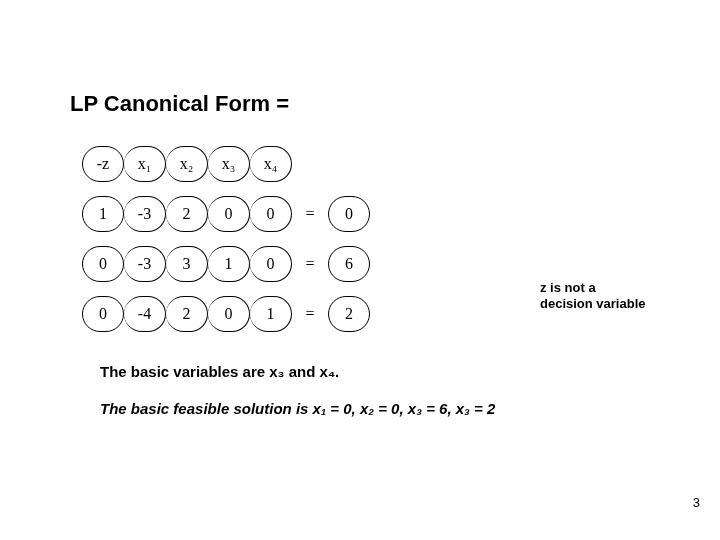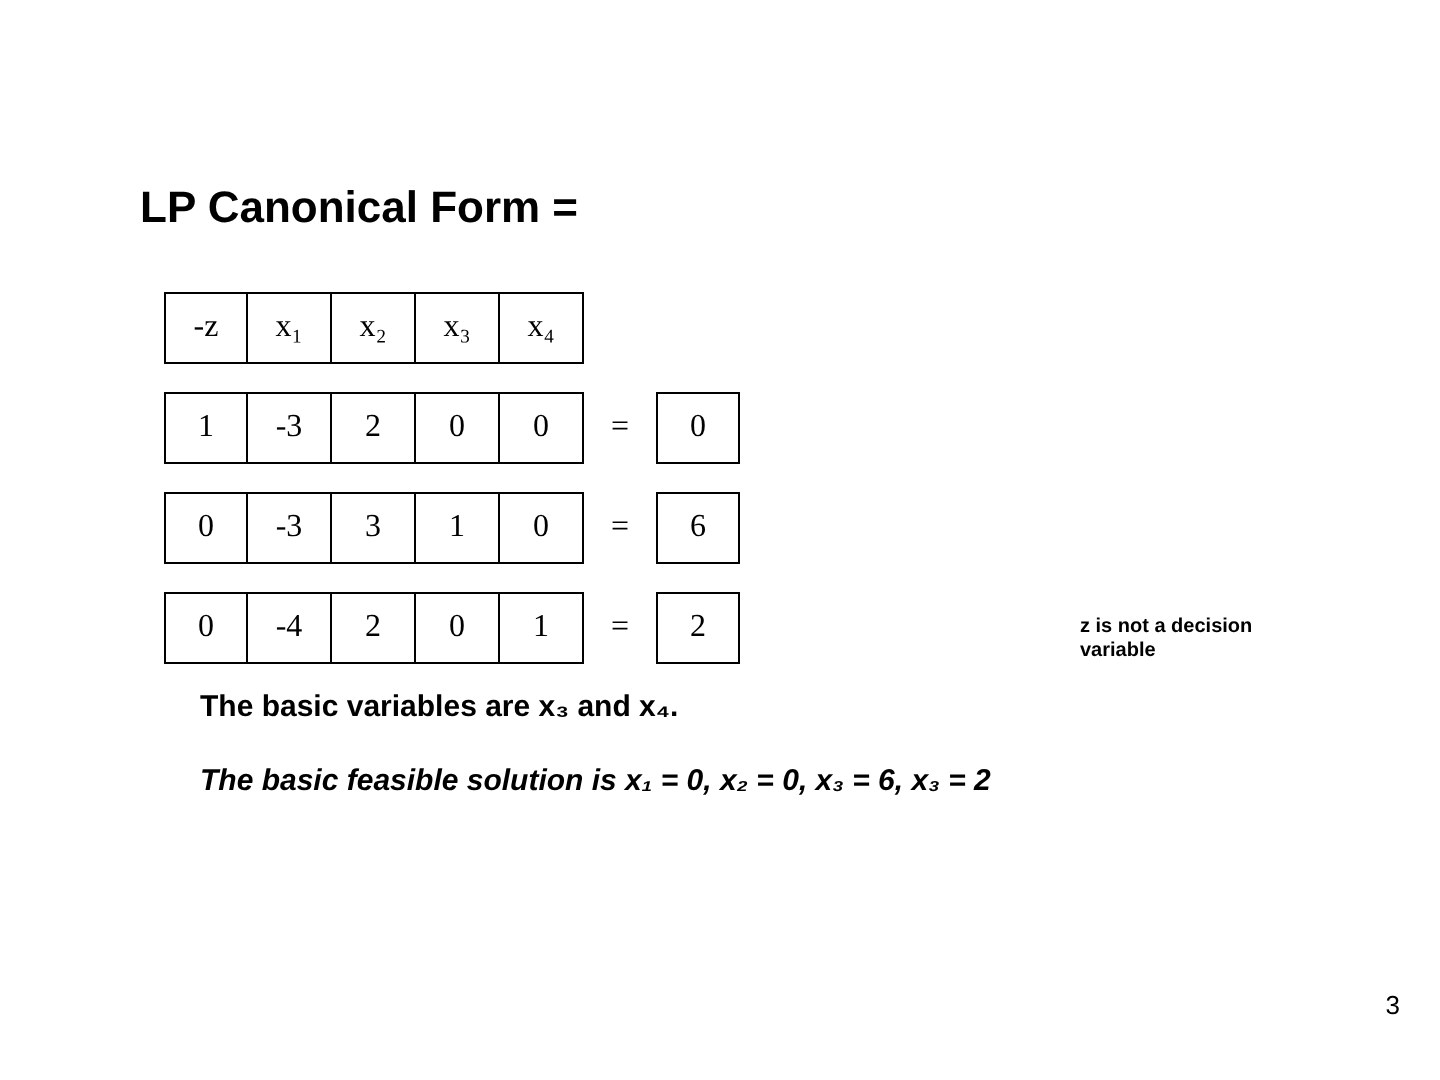--- a/index.html
+++ b/index.html
@@ -1,31 +1,31 @@
 <!DOCTYPE html>
 <html><head>
 <meta charset="utf-8">
 <style>
-  * { box-sizing: border-box; margin: 0; padding: 0; }
+  * { box-sizing: border-box; margin: 0; padding: 0; border-radius: 18px; }
   html, body { width: 720px; height: 540px; background: #fff; font-family: Arial, Helvetica, sans-serif; color: #000; }
   .slide { position: relative; width: 720px; height: 540px; padding: 90px 70px 0 70px; }
   .title { font-weight: bold; font-size: 22px; line-height: 1.25; margin-bottom: 28px; }
   .tableau { display: flex; flex-direction: column; gap: 14px; margin-left: 12px; }
   .header-block { display: flex; gap: 0; }
   .header-block .cell { border: 1px solid #000; width: 42px; height: 36px; display: flex; align-items: center; justify-content: center; font-family: "Times New Roman", serif; font-size: 16px; }
   .header-block .cell + .cell { border-left: none; }
   .body-block { display: flex; flex-direction: column; gap: 14px; }
   .row-line { display: flex; align-items: center; }
   .coeffs { display: flex; }
   .coeffs .cell { border: 1px solid #000; width: 42px; height: 36px; display: flex; align-items: center; justify-content: center; font-family: "Times New Roman", serif; font-size: 16px; }
   .coeffs .cell + .cell { border-left: none; }
   .eq { width: 36px; text-align: center; font-family: "Times New Roman", serif; font-size: 16px; }
   .rhs { border: 1px solid #000; width: 42px; height: 36px; display: flex; align-items: center; justify-content: center; font-family: "Times New Roman", serif; font-size: 16px; }
-  .side-note { position: absolute; right: 70px; top: 280px; width: 110px; font-weight: bold; font-size: 10px; line-height: 1.2; margin-top: 28px; }
-  .below { margin-top: 12px; margin-left: 30px; }
+  .side-note { position: absolute; right: 70px; top: 280px; width: 110px; font-weight: bold; font-size: 13px; line-height: 1.2; }
+  .below { margin-top: 30px; margin-left: 30px; }
   .below p { font-weight: bold; font-size: 15px; line-height: 1.3; }
   .bfs { margin-top: 18px; font-style: italic; }
   .pagenum { position: absolute; right: 20px; bottom: 30px; font-size: 13px; }
 </style>
 </head>
 <body>
 
 <div class="slide">
 
   <div class="title">

